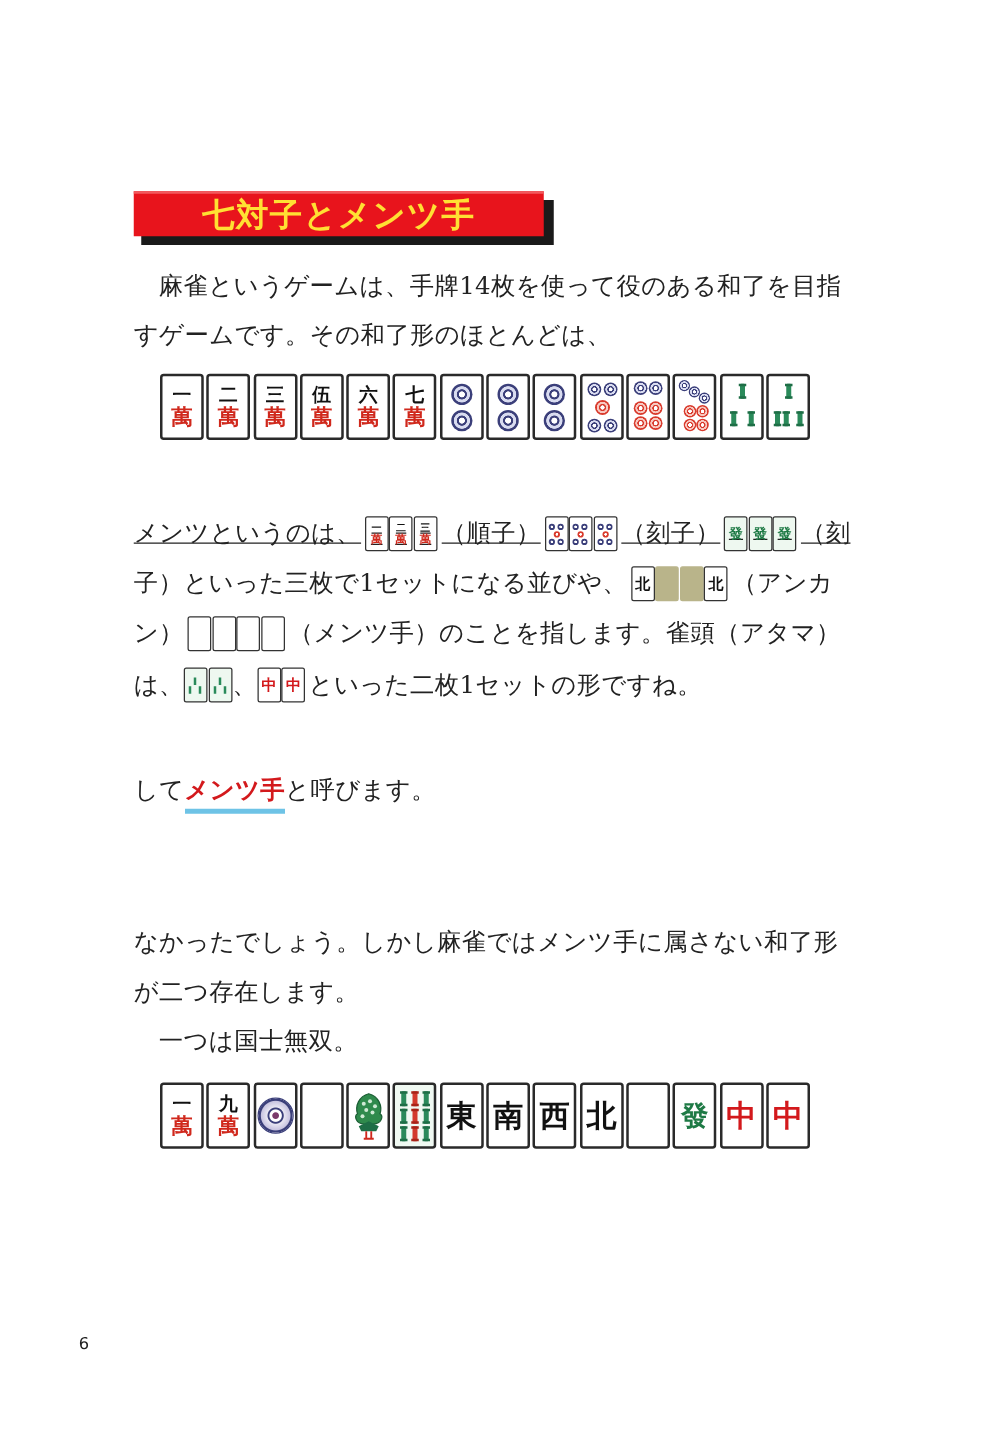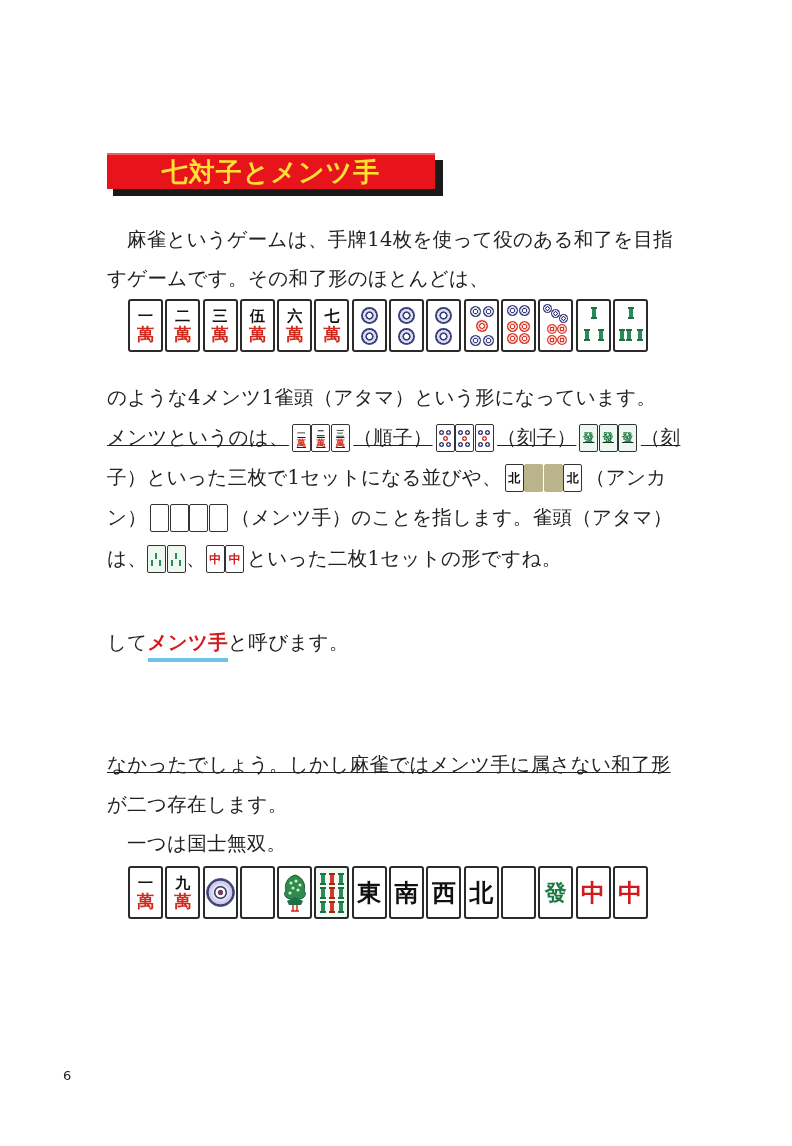--- a/index.html
+++ b/index.html
@@ -10,21 +10,21 @@
   
   .title-wrap { position: absolute; left: 107px; top: 153px; width: 330px; height: 38px; }
   .title-shadow { position: absolute; left: 6px; top: 7px; width: 330px; height: 36px; background: #1a1a1a; }
   .title-box { position: absolute; left: 0; top: 0; width: 328px; height: 36px;
                background: #e8141c; border-top: 2px solid #f25a5e; box-sizing: border-box;
                display: flex; align-items: center; justify-content: center; }
   .title-text { font-family: "DejaVu Sans", "Liberation Sans", sans-serif; font-weight: bold;
                 font-size: 26px; color: #ffe033; letter-spacing: 1px; }
 
   .line { position: absolute; left: 107px; font-size: 19.5px; line-height: 30px; white-space: nowrap;
-          display: flex; align-items: center; letter-spacing: 0.3px; margin-top: 11px; }
+          display: flex; align-items: center; letter-spacing: 0.3px; }
   .indent { padding-left: 20px; }
 
   
   .tilerow { position: absolute; display: flex; }
   .tile { width: 35px; height: 53px; margin-right: 2.3px; border: 2px solid #2a2a2a; border-radius: 3px;
           background: #fff; box-sizing: border-box; position: relative;
           display: flex; flex-direction: column; align-items: center; justify-content: center; overflow: hidden; }
   .tile .num { font-size: 15px; font-weight: bold; color: #111; line-height: 16px; font-family: "DejaVu Serif", serif; }
   .tile .man { font-size: 17px; color: #d0281c; line-height: 20px; font-family: "DejaVu Serif", serif; font-weight: bold; }
   .tile .honor { font-size: 24px; font-weight: bold; color: #111; font-family: "DejaVu Serif", serif; }
@@ -144,21 +144,20 @@
       <div class="bamboo" style="position:absolute;left:21px;top:28px;"></div>
     </div>
     <div class="tile" style="display:block;">
       <div class="bamboo" style="position:absolute;left:14px;top:6px;"></div>
       <div class="bamboo" style="position:absolute;left:5px;top:28px;"></div>
       <div class="bamboo" style="position:absolute;left:12px;top:28px;"></div>
       <div class="bamboo" style="position:absolute;left:23px;top:28px;"></div>
     </div>
   </div>
 
-  <div class="line" style="top:372px;">のような4メンツ1雀頭（アタマ）という形になっています。</div>
 
   <div class="line" style="top:412px;text-decoration:underline;">
     <span>メンツというのは、</span>
     <span class="tgroup">
       <span class="stile">
           <span class="num">一</span>
           <span class="man">萬</span>
         </span>
       <span class="stile">
           <span class="num">二</span>
@@ -265,21 +264,21 @@
     </span>
     <span>といった二枚1セットの形ですね。</span>
   </div>
 
   <div class="line" style="top:617px;">
     <span>して</span>
     <span class="emph">メンツ手</span>
     <span>と呼びます。</span>
   </div>
 
-  <div class="line" style="top:739px;text-decoration:underline;">なかったでしょう。しかし麻雀ではメンツ手に属さない和了形</div>
+  <div class="line" style="top:739px;">なかったでしょう。しかし麻雀ではメンツ手に属さない和了形</div>
   <div class="line indent" style="top:818px;">一つは国士無双。</div>
 
   <div class="line" style="top:779px;">が二つ存在します。</div>
 
   <div class="tilerow" style="left:128px; top:866px;">
     <div class="tile">
         <span class="num">一</span>
         <span class="man">萬</span>
       </div>
     <div class="tile">

